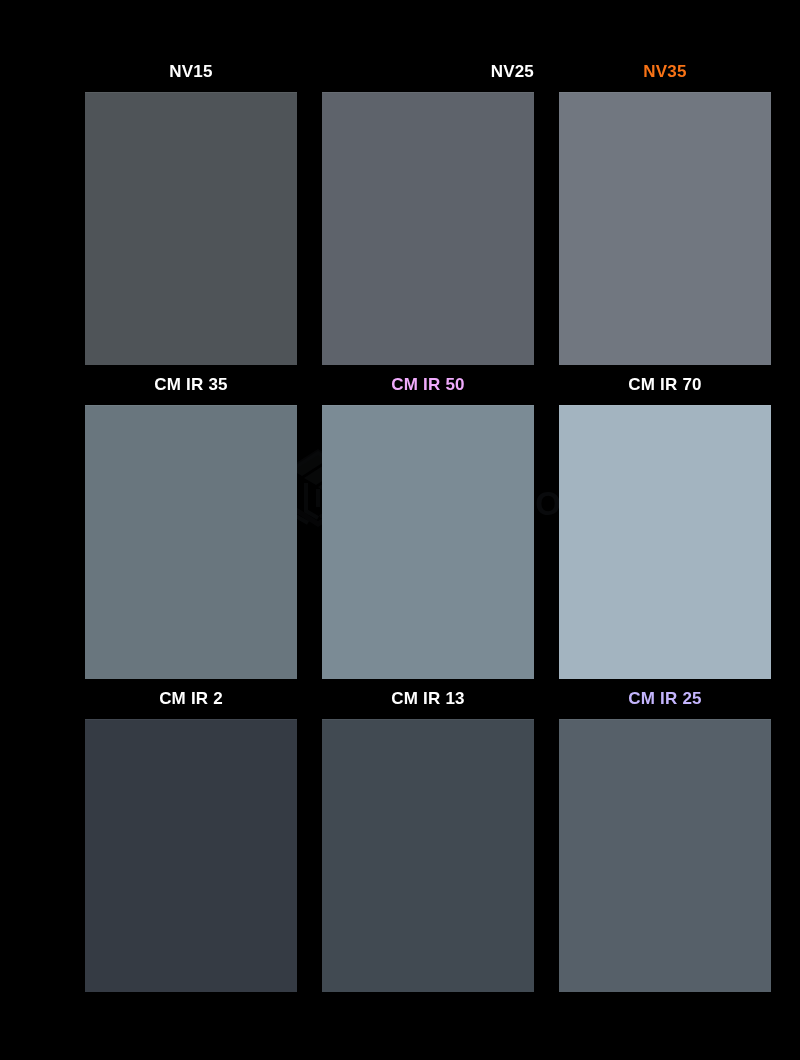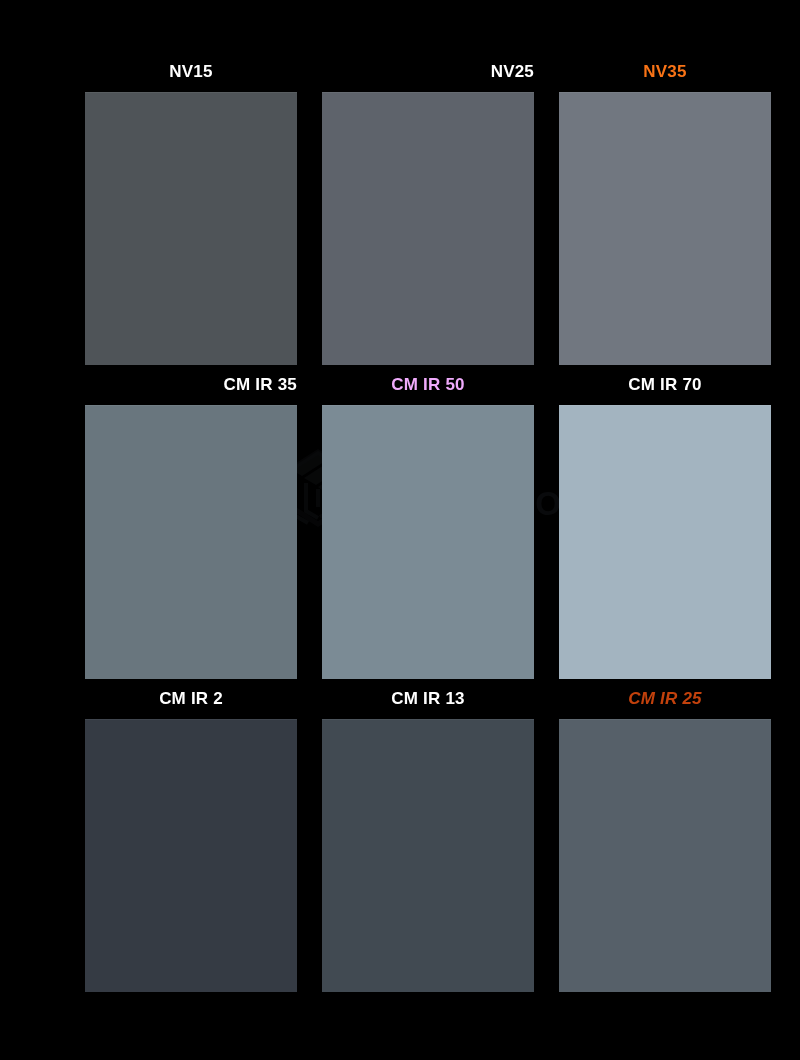--- a/index.html
+++ b/index.html
@@ -146,39 +146,39 @@
     <div class="cell row-1">
       <div class="swatch-label" style="color: rgb(255, 255, 255); text-align: right;">NV25</div>
       <div class="swatch" style="background-color: rgb(94, 99, 107);"></div>
     </div>
     <div class="cell row-1">
       <div class="swatch-label" style="color: #f97316;">NV35</div>
       <div class="swatch" style="background-color: rgb(113, 119, 128);"></div>
     </div>
 
     <div class="cell row-2">
-      <div class="swatch-label" style="color: rgb(255, 255, 255); text-align: right;">CM IR 35</div>
+      <div class="swatch-label" style="color: rgb(255, 255, 255);">CM IR 35</div>
       <div class="swatch" style="background-color: rgb(105, 118, 126);"></div>
     </div>
     <div class="cell row-2">
       <div class="swatch-label" style="color: #f0abfc;">CM IR 50</div>
       <div class="swatch" style="background-color: rgb(123, 139, 149);"></div>
     </div>
     <div class="cell row-2">
       <div class="swatch-label" style="color: rgb(255, 255, 255);">CM IR 70</div>
       <div class="swatch" style="background-color: rgb(163, 180, 192);"></div>
     </div>
 
     <div class="cell row-3">
       <div class="swatch-label" style="color: rgb(255, 255, 255);">CM IR 2</div>
       <div class="swatch" style="background-color: rgb(53, 59, 68);"></div>
     </div>
     <div class="cell row-3">
       <div class="swatch-label" style="color: rgb(255, 255, 255);">CM IR 13</div>
       <div class="swatch" style="background-color: rgb(65, 74, 82);"></div>
     </div>
     <div class="cell row-3">
-      <div class="swatch-label" style="color: #c2410c; font-style: italic;">CM IR 25</div>
+      <div class="swatch-label" style="color: #c4b5fd;">CM IR 25</div>
       <div class="swatch" style="background-color: rgb(86, 96, 105);"></div>
     </div>
 
   </div>
 </div>
 
 </body></html>

